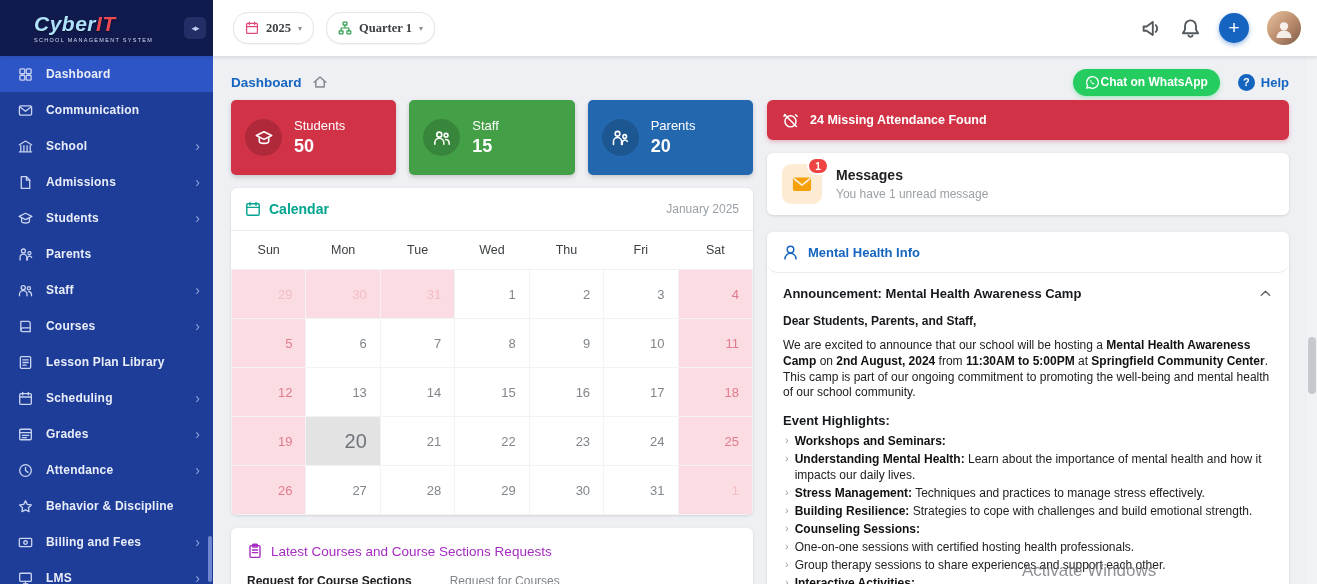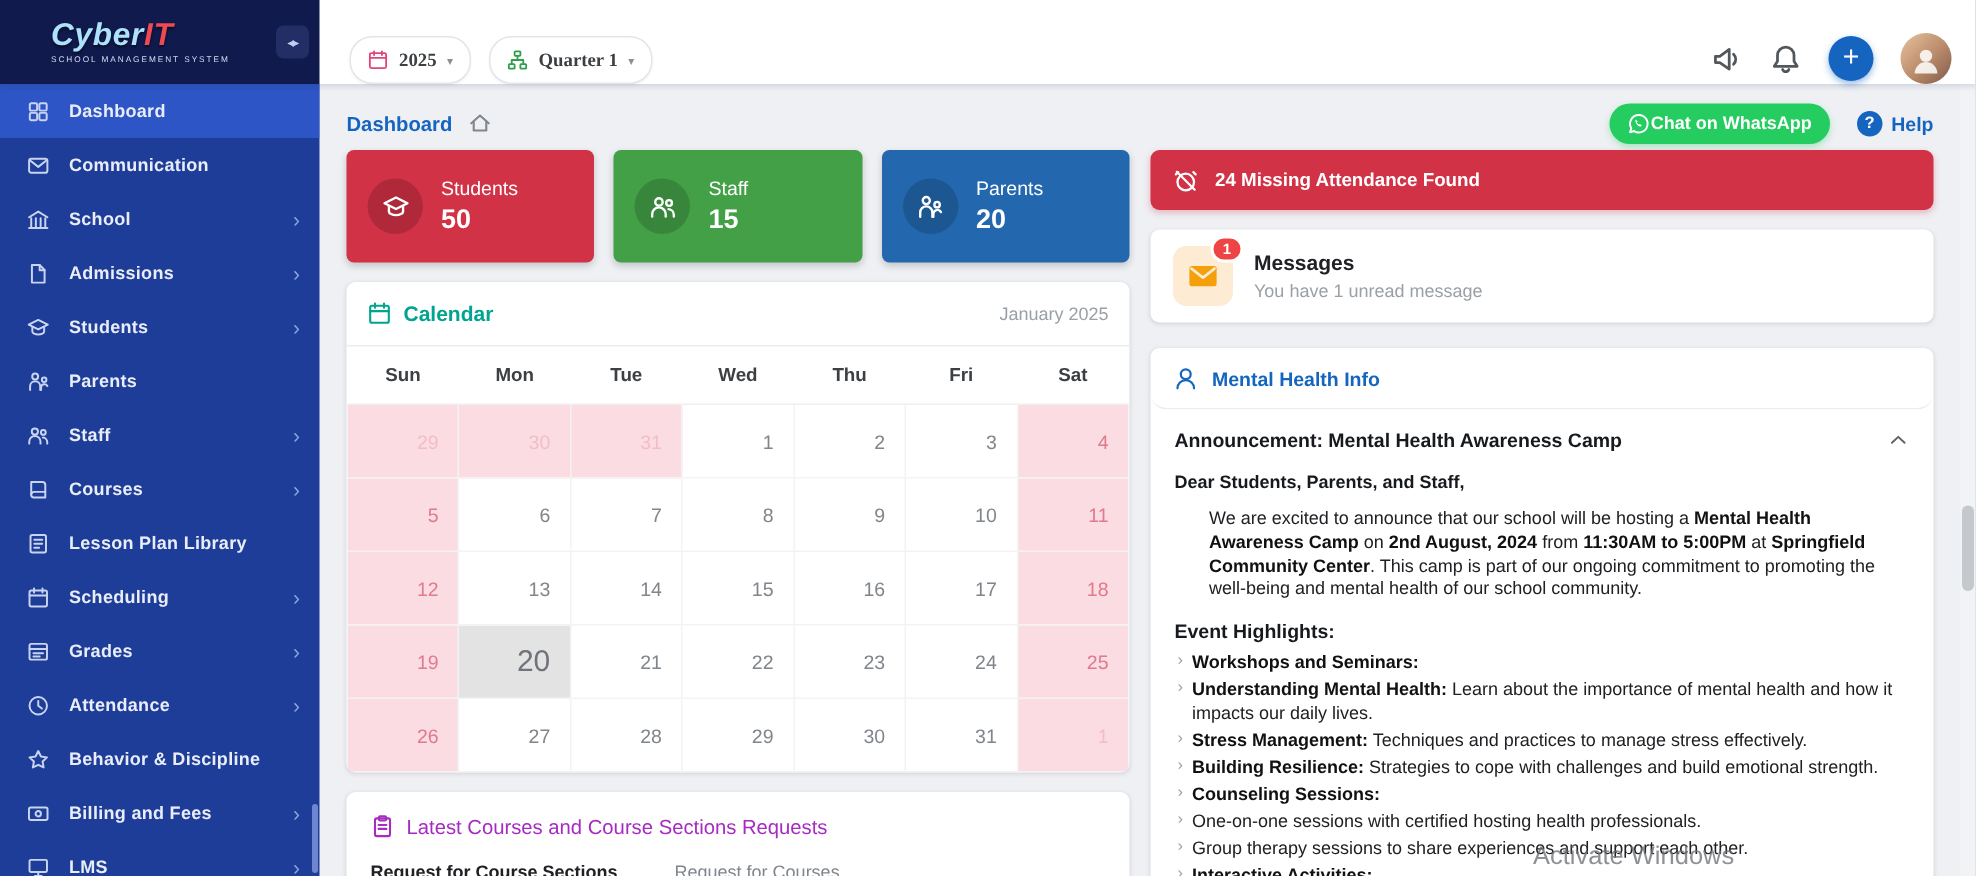--- a/index.html
+++ b/index.html
@@ -3,21 +3,21 @@
 <meta charset="utf-8">
 <style>
   html,body{margin:0;padding:0;background:#cfd3da;}
   .stage{position:relative;width:1317px;height:584px;overflow:hidden;background:#eef0f4;
          font-family:"Liberation Sans",sans-serif;-webkit-font-smoothing:antialiased;}
   .icn{display:inline-flex;width:16px;height:16px;flex:none;}
   .icn svg{width:100%;height:100%;display:block;}
 
   
   .topbar{position:absolute;top:0;left:0;width:100%;height:56px;background:#fff;
-          box-shadow:0 1px 4px rgba(20,30,60,.15);z-index:30;display:flex;align-items:flex-end;}
+          box-shadow:0 1px 4px rgba(20,30,60,.15);z-index:30;display:flex;align-items:center;}
   .logo-block{width:213px;height:56px;background:#101a4d;flex:none;position:relative;
               display:flex;align-items:center;justify-content:flex-start;padding-left:34px;box-sizing:border-box;}
   .brand{font-weight:bold;font-style:italic;font-size:21px;letter-spacing:.5px;line-height:1;
          text-shadow:0 1px 2px rgba(0,0,0,.55);}
   .brand .p1{color:#aee2fb;}
   .brand .p2{color:#ef4a52;}
   .tagline{font-size:5.5px;color:#d6dcf2;letter-spacing:1.3px;margin-top:3px;text-align:center;}
   .collapse-btn{position:absolute;right:7px;top:17px;width:22px;height:22px;border-radius:5px;
                 background:#232d66;color:#c3cdf0;font-size:9px;display:flex;align-items:center;
                 justify-content:center;letter-spacing:-1px;cursor:pointer;}
@@ -76,21 +76,21 @@
   .stat-label{font-size:13px;}
   .stat-value{font-size:18px;font-weight:bold;margin-top:3px;}
 
   
   .cal-card{margin-top:13px;overflow:hidden;}
   .cal-head{height:42px;display:flex;align-items:center;padding:0 14px;border-bottom:1px solid #ececec;}
   .cal-ic{color:#00a48f;}
   .cal-title{color:#00a48f;font-weight:bold;font-size:14px;margin-left:8px;}
   .cal-month{margin-left:auto;color:#9aa0a6;font-size:12px;}
   table.cal{width:100%;border-collapse:collapse;table-layout:fixed;}
-  .cal th{height:36px;font-size:12.5px;color:#3c4043;font-weight:bold;border-bottom:1px solid #f0f0f0;}
+  .cal th{height:36px;font-size:12.5px;color:#3c4043;font-weight:normal;border-bottom:1px solid #f0f0f0;}
   .cal td{height:46px;border:1px solid #f3f3f3;font-size:13px;color:#80868b;text-align:right;
           padding-right:13px;cursor:pointer;}
   .cal td.we{background:#fbdce2;color:#e07b8d;}
   .cal td.adj{background:#fbdce2;color:#f2bdc8;}
   .cal td.today{background:#e3e3e4;color:#6f747a;font-size:20px;}
 
   
   .req-card{margin-top:13px;height:130px;overflow:hidden;}
   .req-head{display:flex;align-items:center;padding:15px 16px 9px;}
   .req-ic{color:#a62bc2;}
@@ -118,21 +118,21 @@
   
   .mh-card{margin-top:17px;height:430px;overflow:hidden;}
   .mh-head{height:40px;display:flex;align-items:center;padding:0 15px;border-bottom:1px solid #ececec;border-radius:11px;}
   .mh-ic{width:17px;height:17px;color:#1565c0;}
   .mh-title{color:#1565c0;font-size:13px;font-weight:bold;margin-left:9px;}
   .mh-body{padding:13px 16px;}
   .ann-row{display:flex;align-items:center;}
   .ann-title{font-size:13px;font-weight:bold;color:#16191d;}
   .ann-chev{width:15px;height:15px;color:#5f6368;margin-left:auto;cursor:pointer;}
   .greet{margin-top:13px;font-size:12px;font-weight:bold;color:#16191d;}
-  .intro{margin-top:10px;font-size:12px;color:#202124;line-height:1.32;margin-left:23px;}
+  .intro{margin-top:10px;font-size:12px;color:#202124;line-height:1.32;}
   .intro b,.hl-text b{color:#111;}
   .hl-title{margin-top:12px;font-size:13px;font-weight:bold;color:#16191d;}
   .hl-list{margin-top:6px;}
   .hl-item{display:flex;font-size:12px;color:#202124;line-height:1.26;margin-top:3px;}
   .hl-marker{color:#9aa0a6;margin:0 6px 0 2px;font-size:11px;flex:none;}
 
   
   .scrollbar{position:absolute;right:0;top:56px;width:10px;bottom:0;background:#f1f3f4;z-index:25;cursor:pointer;}
   .scroll-thumb{position:absolute;left:1px;width:8px;border-radius:4px;background:#c5c8cc;top:281px;height:57px;}
   .watermark{position:absolute;left:1022px;top:561px;font-size:17px;color:rgba(110,113,118,.78);z-index:60;pointer-events:none;}

